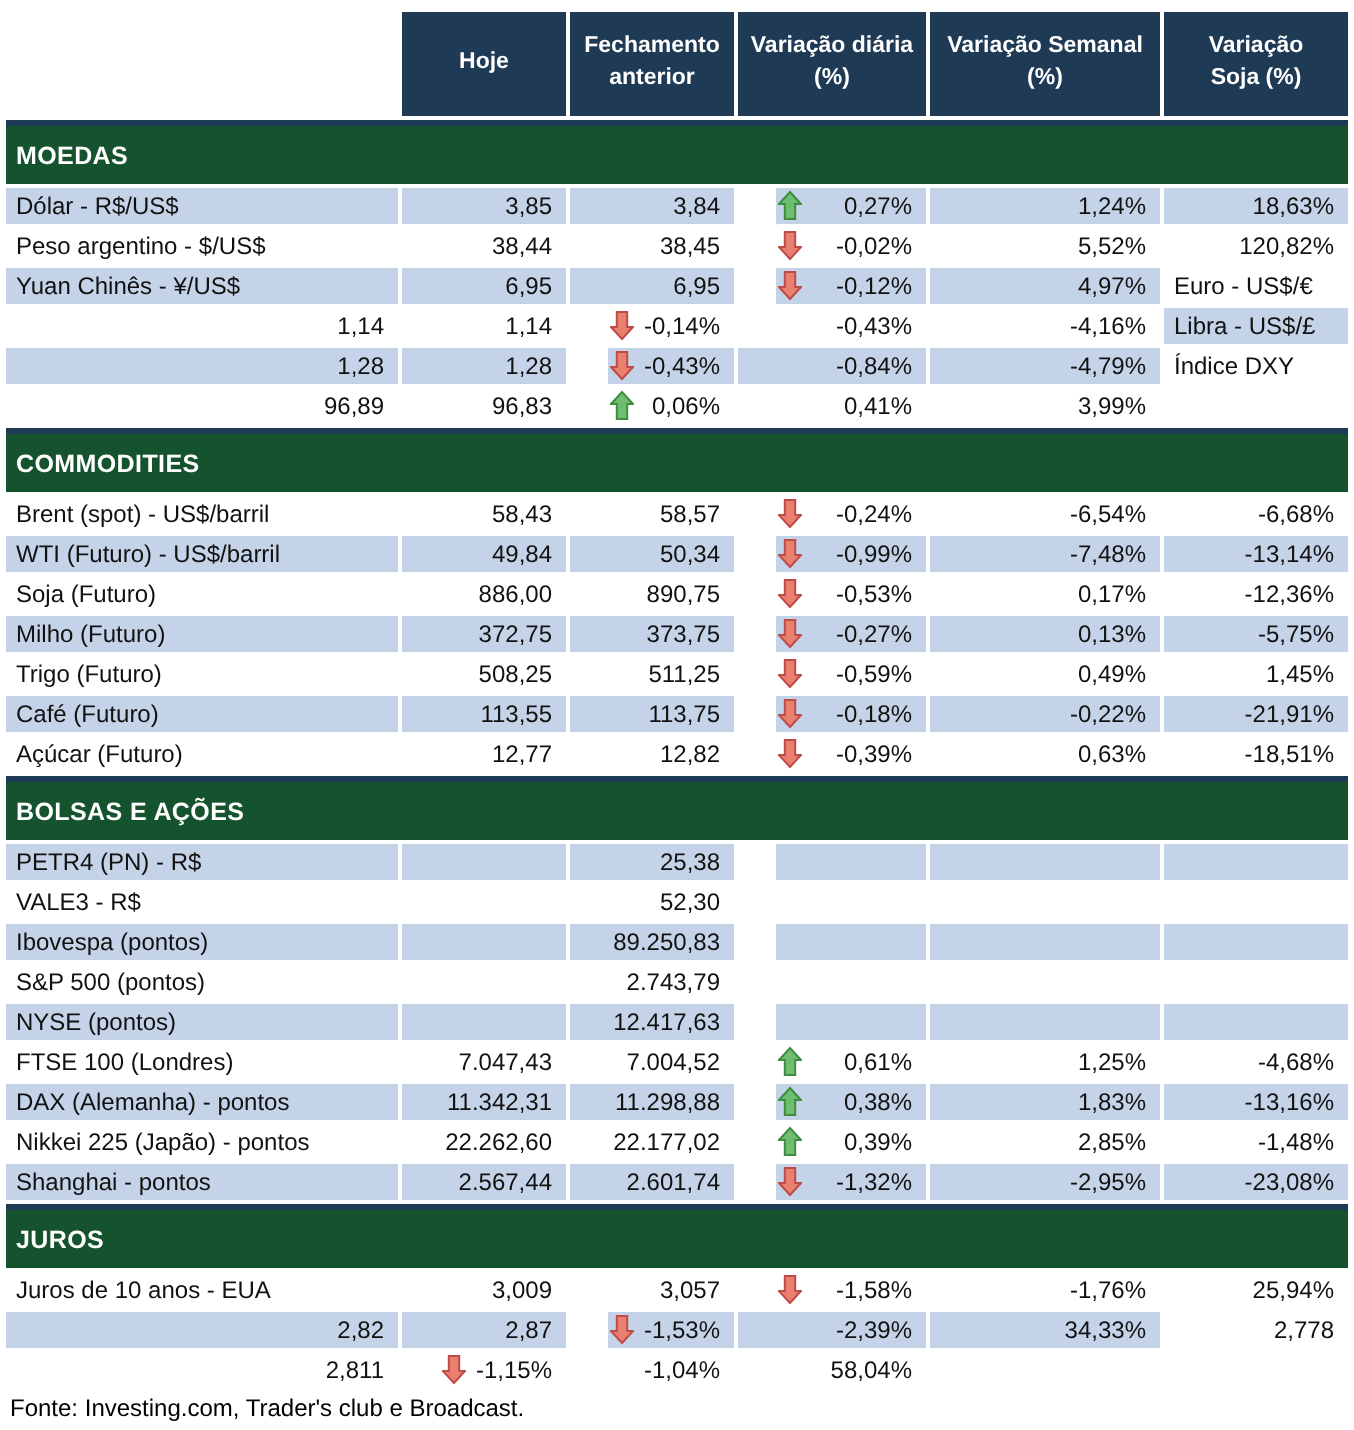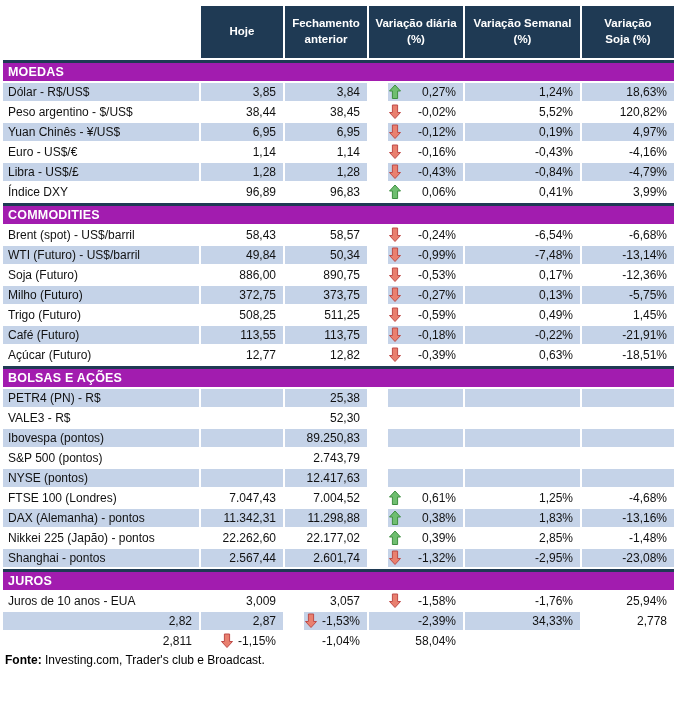--- a/index.html
+++ b/index.html
@@ -25,23 +25,23 @@
     line-height: 1.35;
     height: 52px;
     display: flex; flex-direction: column;
     align-items: center; justify-content: center;
     text-align: center;
     padding: 1px;
   }
   .hcell.empty { background: #ffffff; }
   .section-band {
     grid-column: 1 / -1;
-    background: #a21caf;
+    background: #14532d;
     border-top: 3px solid #1F3A54;
-    height: 21px;
+    height: 32px;
     display: flex; align-items: center;
     padding-left: 5px;
   }
   .section-title {
     color: #ffffff; font-weight: bold; font-size: 12.5px;
     letter-spacing: 0.2px;
   }
   .cell {
     height: 18px;
     font-size: 12px;
@@ -57,21 +57,21 @@
     padding-right: 7px; padding-left: 1px; margin-left: 19px;
   }
   .c-var .arrow-slot { width: 15px; height: 16px; display: flex; align-items: center; }
   .c-var .val { flex: 1; text-align: right; }
   .fonte {
     margin-top: 3px;
     padding-left: 2px;
     font-size: 12px;
     color: #000000;
   }
-  .fonte .b { font-weight: bold; }
+  .fonte .b { font-weight: normal; }
 </style>
 </head>
 <body>
 
 <div class="table">
   <div class="hcell empty"></div>
   <div class="hcell">
     <span>Hoje</span>
       <span></span>
   </div>
@@ -124,32 +124,31 @@
     <div class="cell c-num shade">6,95</div>
     <div class="cell c-num shade">6,95</div>
     <div class="cell c-var shade">
       <div class="arrow-slot">
         <svg width="12" height="16" viewBox="0 0 12 16">
           <polygon points="6,14.5 0.5,8.5 3.4,8.5 3.4,1 8.6,1 8.6,8.5 11.5,8.5" fill="#E9806F" stroke="#BE4B48" stroke-width="1"></polygon>
         </svg>
       </div>
       <div class="val">-0,12%</div>
     </div>
-    <div class="cell c-num shade">0,19%</div>
     <div class="cell c-num shade">4,97%</div>
     <div class="cell c-label">Euro - US$/€</div>
     <div class="cell c-num">1,14</div>
     <div class="cell c-num">1,14</div>
     <div class="cell c-var">
       <div class="arrow-slot">
         <svg width="12" height="16" viewBox="0 0 12 16">
           <polygon points="6,14.5 0.5,8.5 3.4,8.5 3.4,1 8.6,1 8.6,8.5 11.5,8.5" fill="#E9806F" stroke="#BE4B48" stroke-width="1"></polygon>
         </svg>
       </div>
-      <div class="val">-0,16%</div>
+      <div class="val">-0,14%</div>
     </div>
     <div class="cell c-num">-0,43%</div>
     <div class="cell c-num">-4,16%</div>
     <div class="cell c-label shade">Libra - US$/£</div>
     <div class="cell c-num shade">1,28</div>
     <div class="cell c-num shade">1,28</div>
     <div class="cell c-var shade">
       <div class="arrow-slot">
         <svg width="12" height="16" viewBox="0 0 12 16">
           <polygon points="6,14.5 0.5,8.5 3.4,8.5 3.4,1 8.6,1 8.6,8.5 11.5,8.5" fill="#E9806F" stroke="#BE4B48" stroke-width="1"></polygon>

